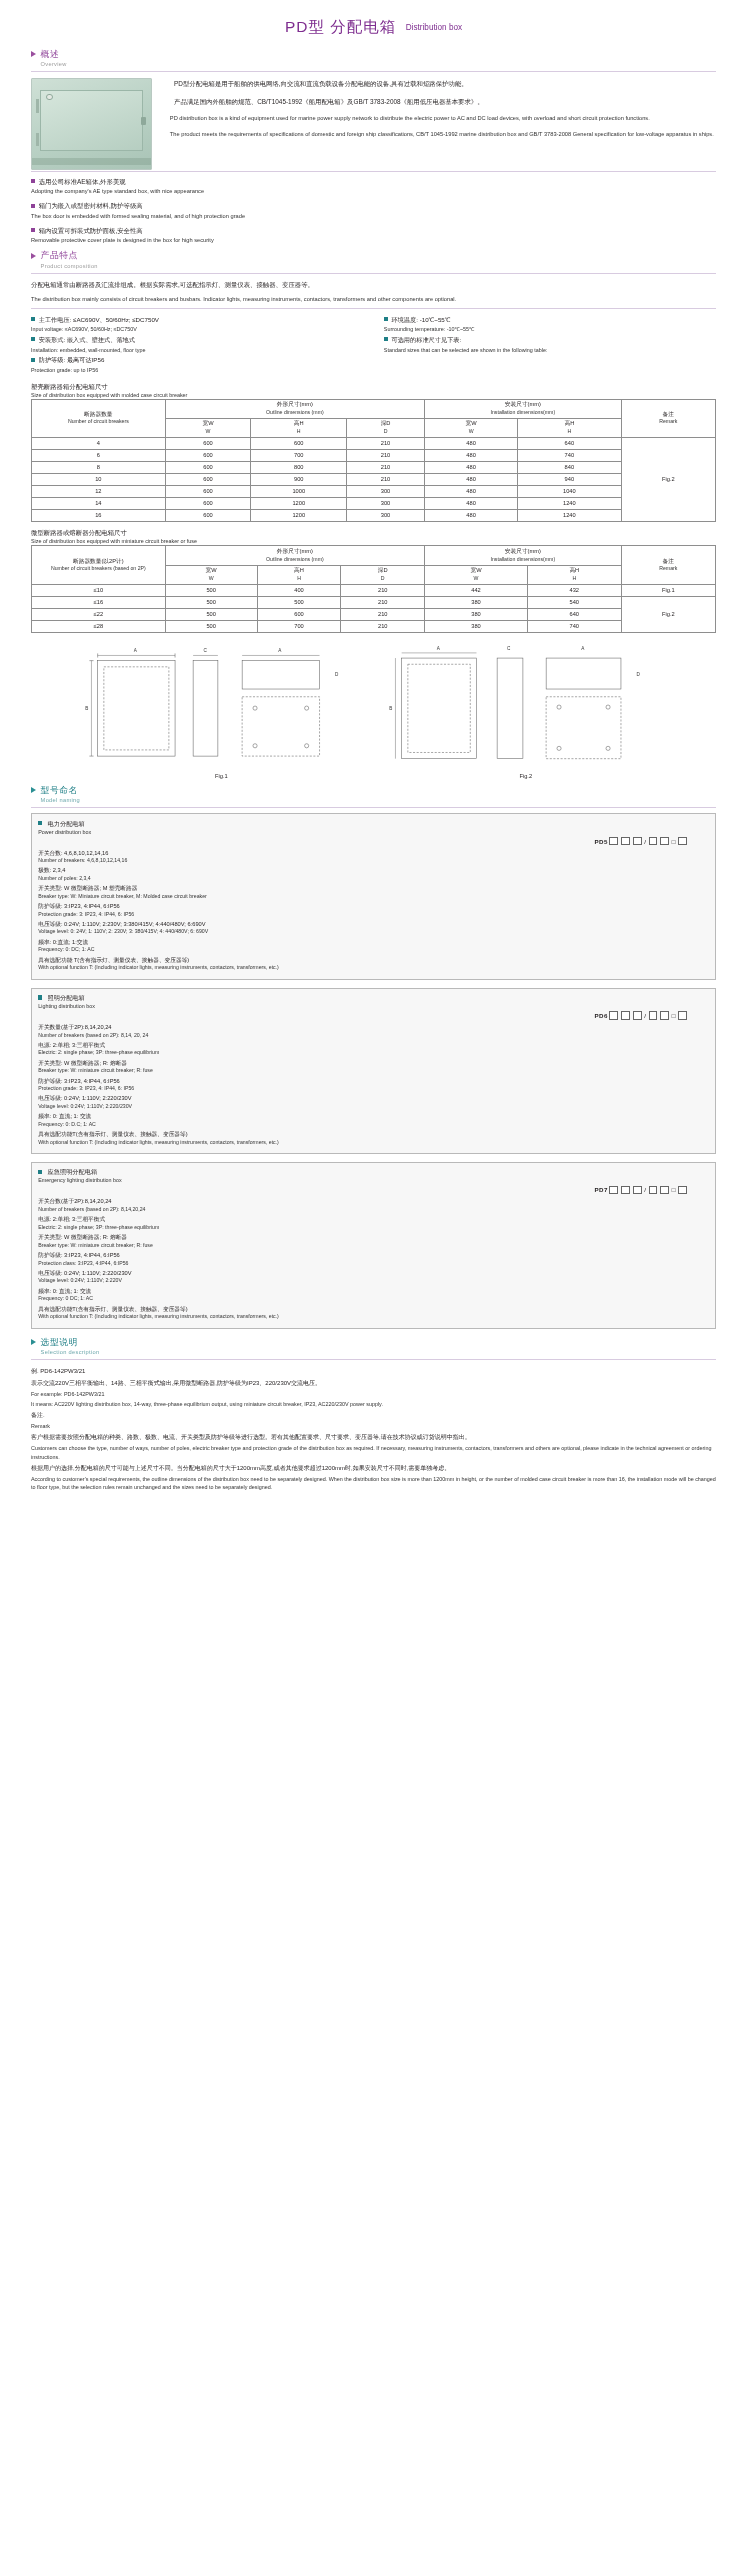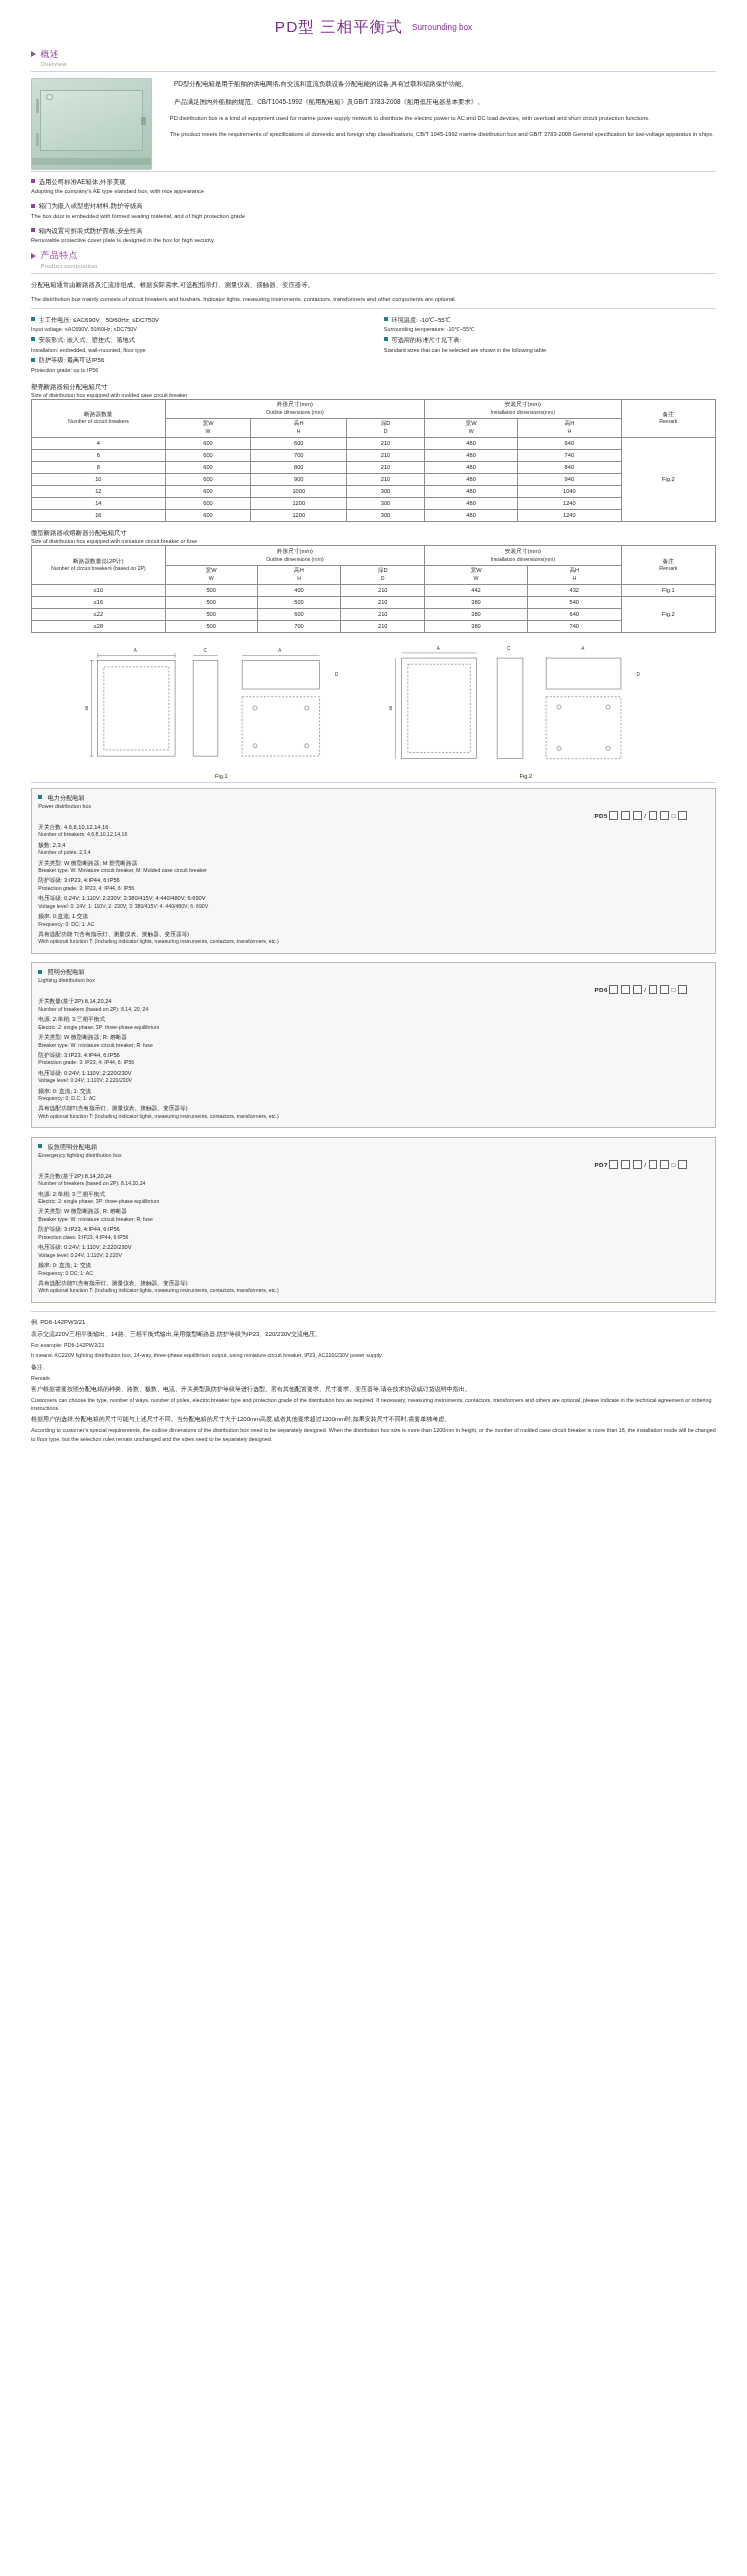--- a/index.html
+++ b/index.html
@@ -103,22 +103,22 @@
   .sel-text { font-size:6px; line-height:1.75; }
   .sel-text .en { font-size:5.4px; color:#333; line-height:1.6;}
   .sel-text p { margin:1.5px 0;}
 </style>
 </head>
 <body>
 
 <div class="page">
 
   <div class="doc-title">
-    <span class="cn">PD型 三相平衡式</span>
-    <span class="en">Surrounding box</span>
+    <span class="cn">PD型 分配电箱</span>
+    <span class="en">Distribution box</span>
   </div>
 
   <div class="sec-head">
     <div class="tri"></div>
     <div class="txt">
       <div class="cn">概述</div>
       <div class="en">Overview</div>
     </div>
   </div>
   <div class="sec-underline"></div>
@@ -415,20 +415,27 @@
             <text x="16" y="136">B</text>
           <text x="244" y="19">C</text>
             <text x="388" y="19">A</text>
           <text x="495" y="70">D</text>
         </g>
       </svg>
       <div class="fig-cap">Fig.2</div>
     </div>
   </div>
 
+  <div class="sec-head teal">
+    <div class="tri"></div>
+    <div class="txt">
+      <div class="cn">型号命名</div>
+      <div class="en teal">Model naming</div>
+    </div>
+  </div>
   <div class="sec-underline"></div>
 
   <div class="name-block">
     <div class="title">
       <span class="sq teal"></span>
       <span>电力分配电箱</span>
       <div class="en">Power distribution box</div>
     </div>
     <div class="code-head">
       <span style="flex:1"></span>
@@ -606,20 +613,27 @@
         </div>
       </div>
     <div class="nm-row">
         <div class="lbl" style="width:100%;flex:1">
           <span class="cn">具有选配功能T(含有指示灯、测量仪表、接触器、变压器等)</span>
           <span class="en">With optional function T: (Including indicator lights, measuring instruments, contactors, transformers, etc.)</span>
         </div>
       </div>
   </div>
 
+  <div class="sec-head teal">
+    <div class="tri"></div>
+    <div class="txt">
+      <div class="cn">选型说明</div>
+      <div class="en teal">Selection description</div>
+    </div>
+  </div>
   <div class="sec-underline"></div>
 
   <div class="sel-text">
     <p>例. PD6-142PW3/21</p>
     <p>表示交流220V三相平衡输出、14路、三相平衡式输出,采用微型断路器,防护等级为IP23、220/230V交流电压。</p>
     <p class="en">For example: PD6-142PW3/21</p>
     <p class="en">It means: AC220V lighting distribution box, 14-way, three-phase equilibrium output, using miniature circuit breaker, IP23, AC220/230V power supply.</p>
     <p>备注.</p>
     <p class="en">Remark</p>
     <p>客户根据需要按照分配电箱的种类、路数、极数、电流、开关类型及防护等级等进行选型。若有其他配置要求、尺寸要求、变压器等,请在技术协议或订货说明中指出。</p>

